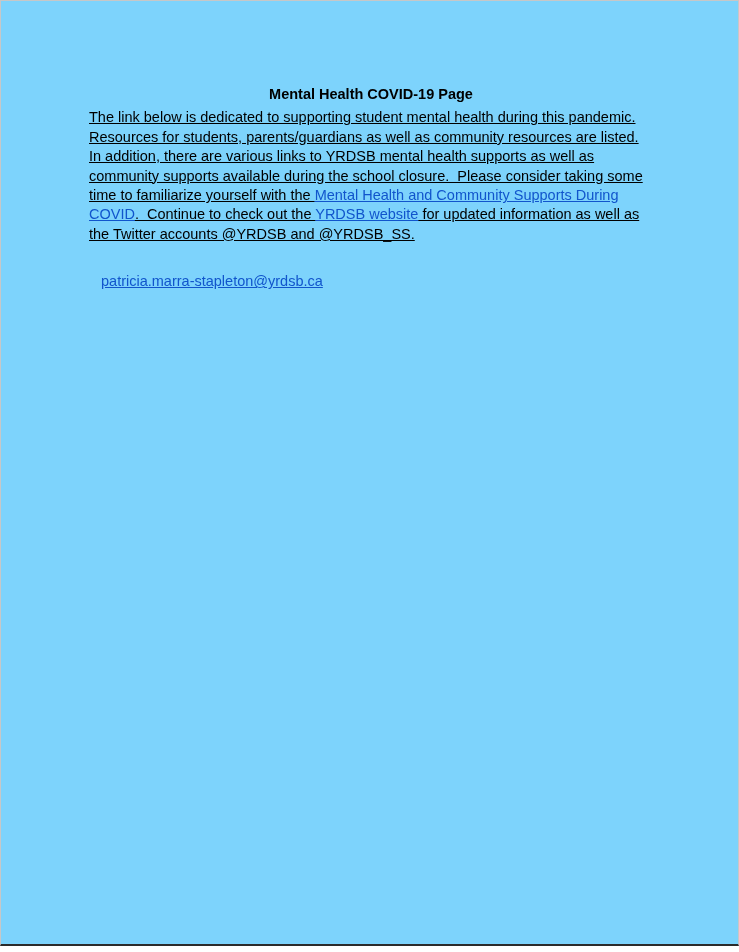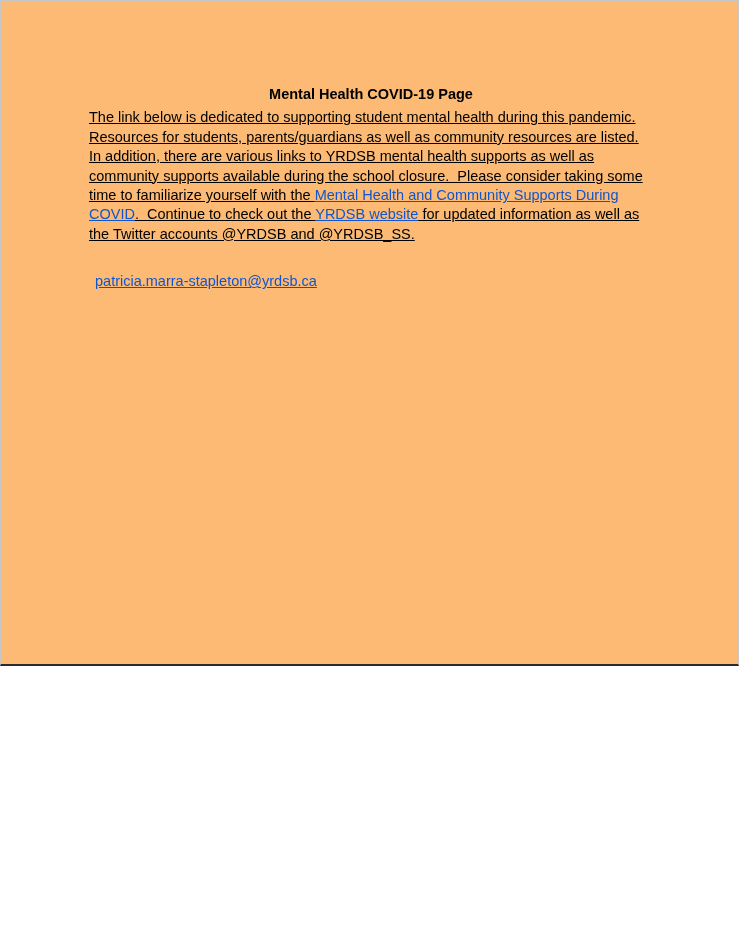--- a/index.html
+++ b/index.html
@@ -9,22 +9,22 @@
   }
   body {
     width: 739px;
     height: 952px;
     overflow: hidden;
     font-family: "Liberation Sans", "DejaVu Sans", sans-serif;
   }
   .page {
     box-sizing: border-box;
     width: 739px;
-    height: 666px;
-    background: #fdba74;
+    height: 946px;
+    background: #7dd3fc;
     border-top: 1px solid var(--color-page_border, #c7c7c7);
     border-left: 1px solid var(--color-page_border, #c7c7c7);
     border-right: 1px solid var(--color-page_border, #c7c7c7);
     border-bottom: 2px solid var(--color-bottom_rule, #2b2b2b);
     padding: 84px 85px 0 88px;
   }
   .doc {
     color: var(--color-text, #000000);
     font-size: 14.5px;
     line-height: 19.4px;
@@ -47,21 +47,21 @@
     cursor: pointer;
   }
   .contact-name {
     font-weight: bold;
     margin: 0 0 6px 0;
   }
   .contact-role {
     margin: 0 0 6px 0;
   }
   .contact-email {
-    margin: 0 0 30px 6px;
+    margin: 0 0 30px 12px;
   }
 </style>
 </head>
 <body>
 
 <div class="page doc">
 
   <h1 class="doc-title">Mental Health COVID-19 Page</h1>
 
   <p class="intro"><span>The link below is dedicated to supporting student mental health during this pandemic.  Resources for students, parents/guardians as well as community resources are listed.  In addition, there are various links to YRDSB mental health supports as well as community supports available during the school closure.&nbsp; Please consider taking some time to familiarize yourself with the </span><a href="#">Mental Health and Community Supports During COVID</a><span>.&nbsp; Continue to check out the </span><a href="#">YRDSB website</a><span> for updated information as well as the Twitter accounts @YRDSB and @YRDSB_SS.</span></p>

